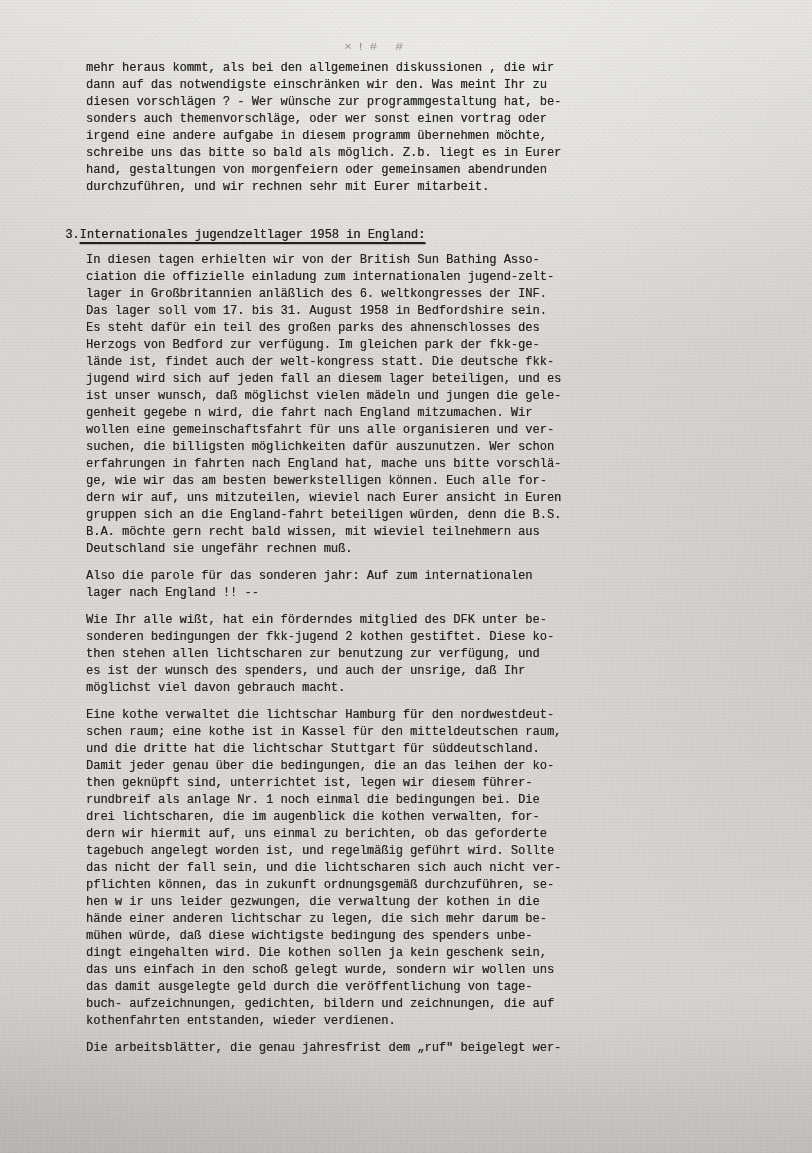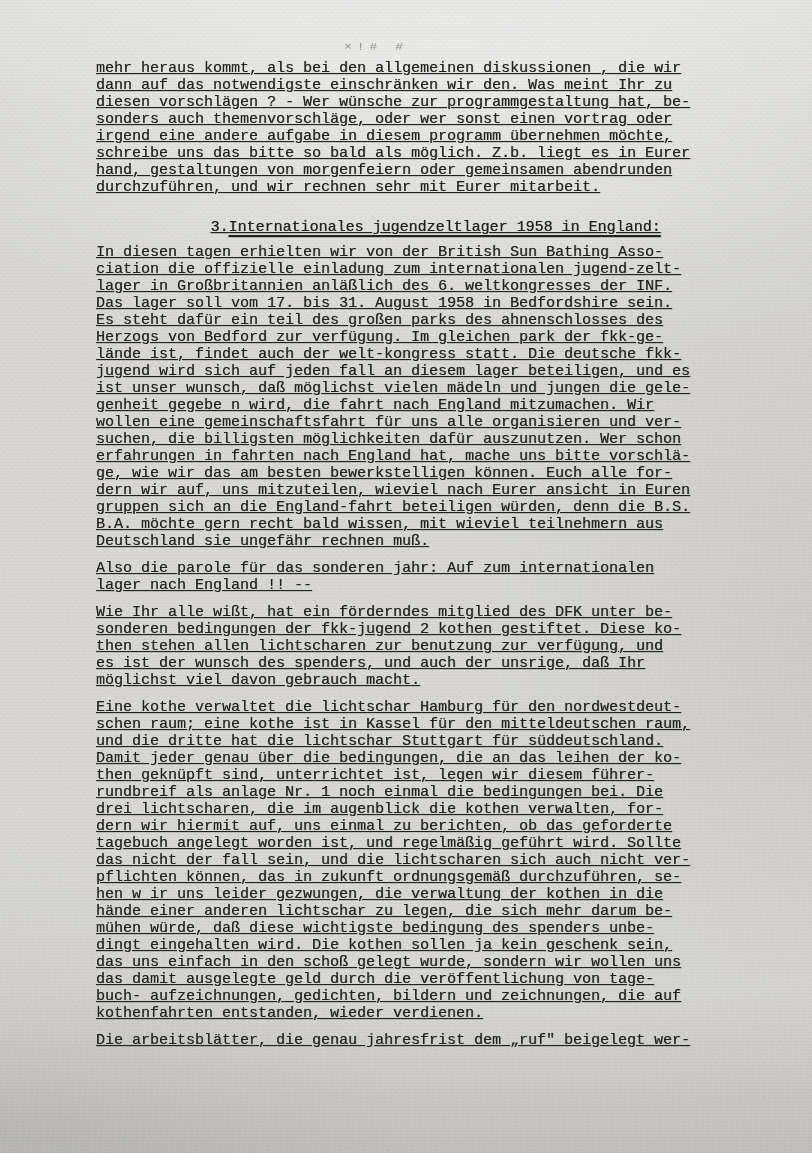--- a/index.html
+++ b/index.html
@@ -28,33 +28,32 @@
       repeating-linear-gradient(47deg, rgba(0,0,0,0.012) 0 2px, rgba(0,0,0,0) 2px 5px);
   }
   .smudge {
     position: absolute; left: 344px; top: 40px;
     font-size: 13px; letter-spacing: 5px;
     color: #45443f; opacity: 0.55;
     filter: blur(0.7px);
     transform: scaleY(0.85);
   }
   .doc {
-    position: absolute; left: 96px; top: 60px; width: 700px;
-    font-size: 15px; line-height: 17px; text-decoration: underline;
+    position: absolute; left: 86px; top: 60px; width: 700px;
+    font-size: 12px; line-height: 17px;
   }
   .para {
     margin: 0 0 10px 0;
     white-space: pre;
     text-shadow: 0.35px 0.3px 0.6px rgba(45,44,40,0.55);
   }
   .heading {
-    margin: 23px 0 8px -20.8px;
+    margin: 31px 0 8px -20.8px;
     white-space: pre;
     text-shadow: 0.45px 0.35px 0.6px rgba(40,39,36,0.65);
-    text-align: center;
   }
   .heading .title {
     text-decoration: underline;
     text-underline-offset: 3.5px;
     text-decoration-thickness: 1.7px;
   }
 </style>
 </head>
 <body>
 

